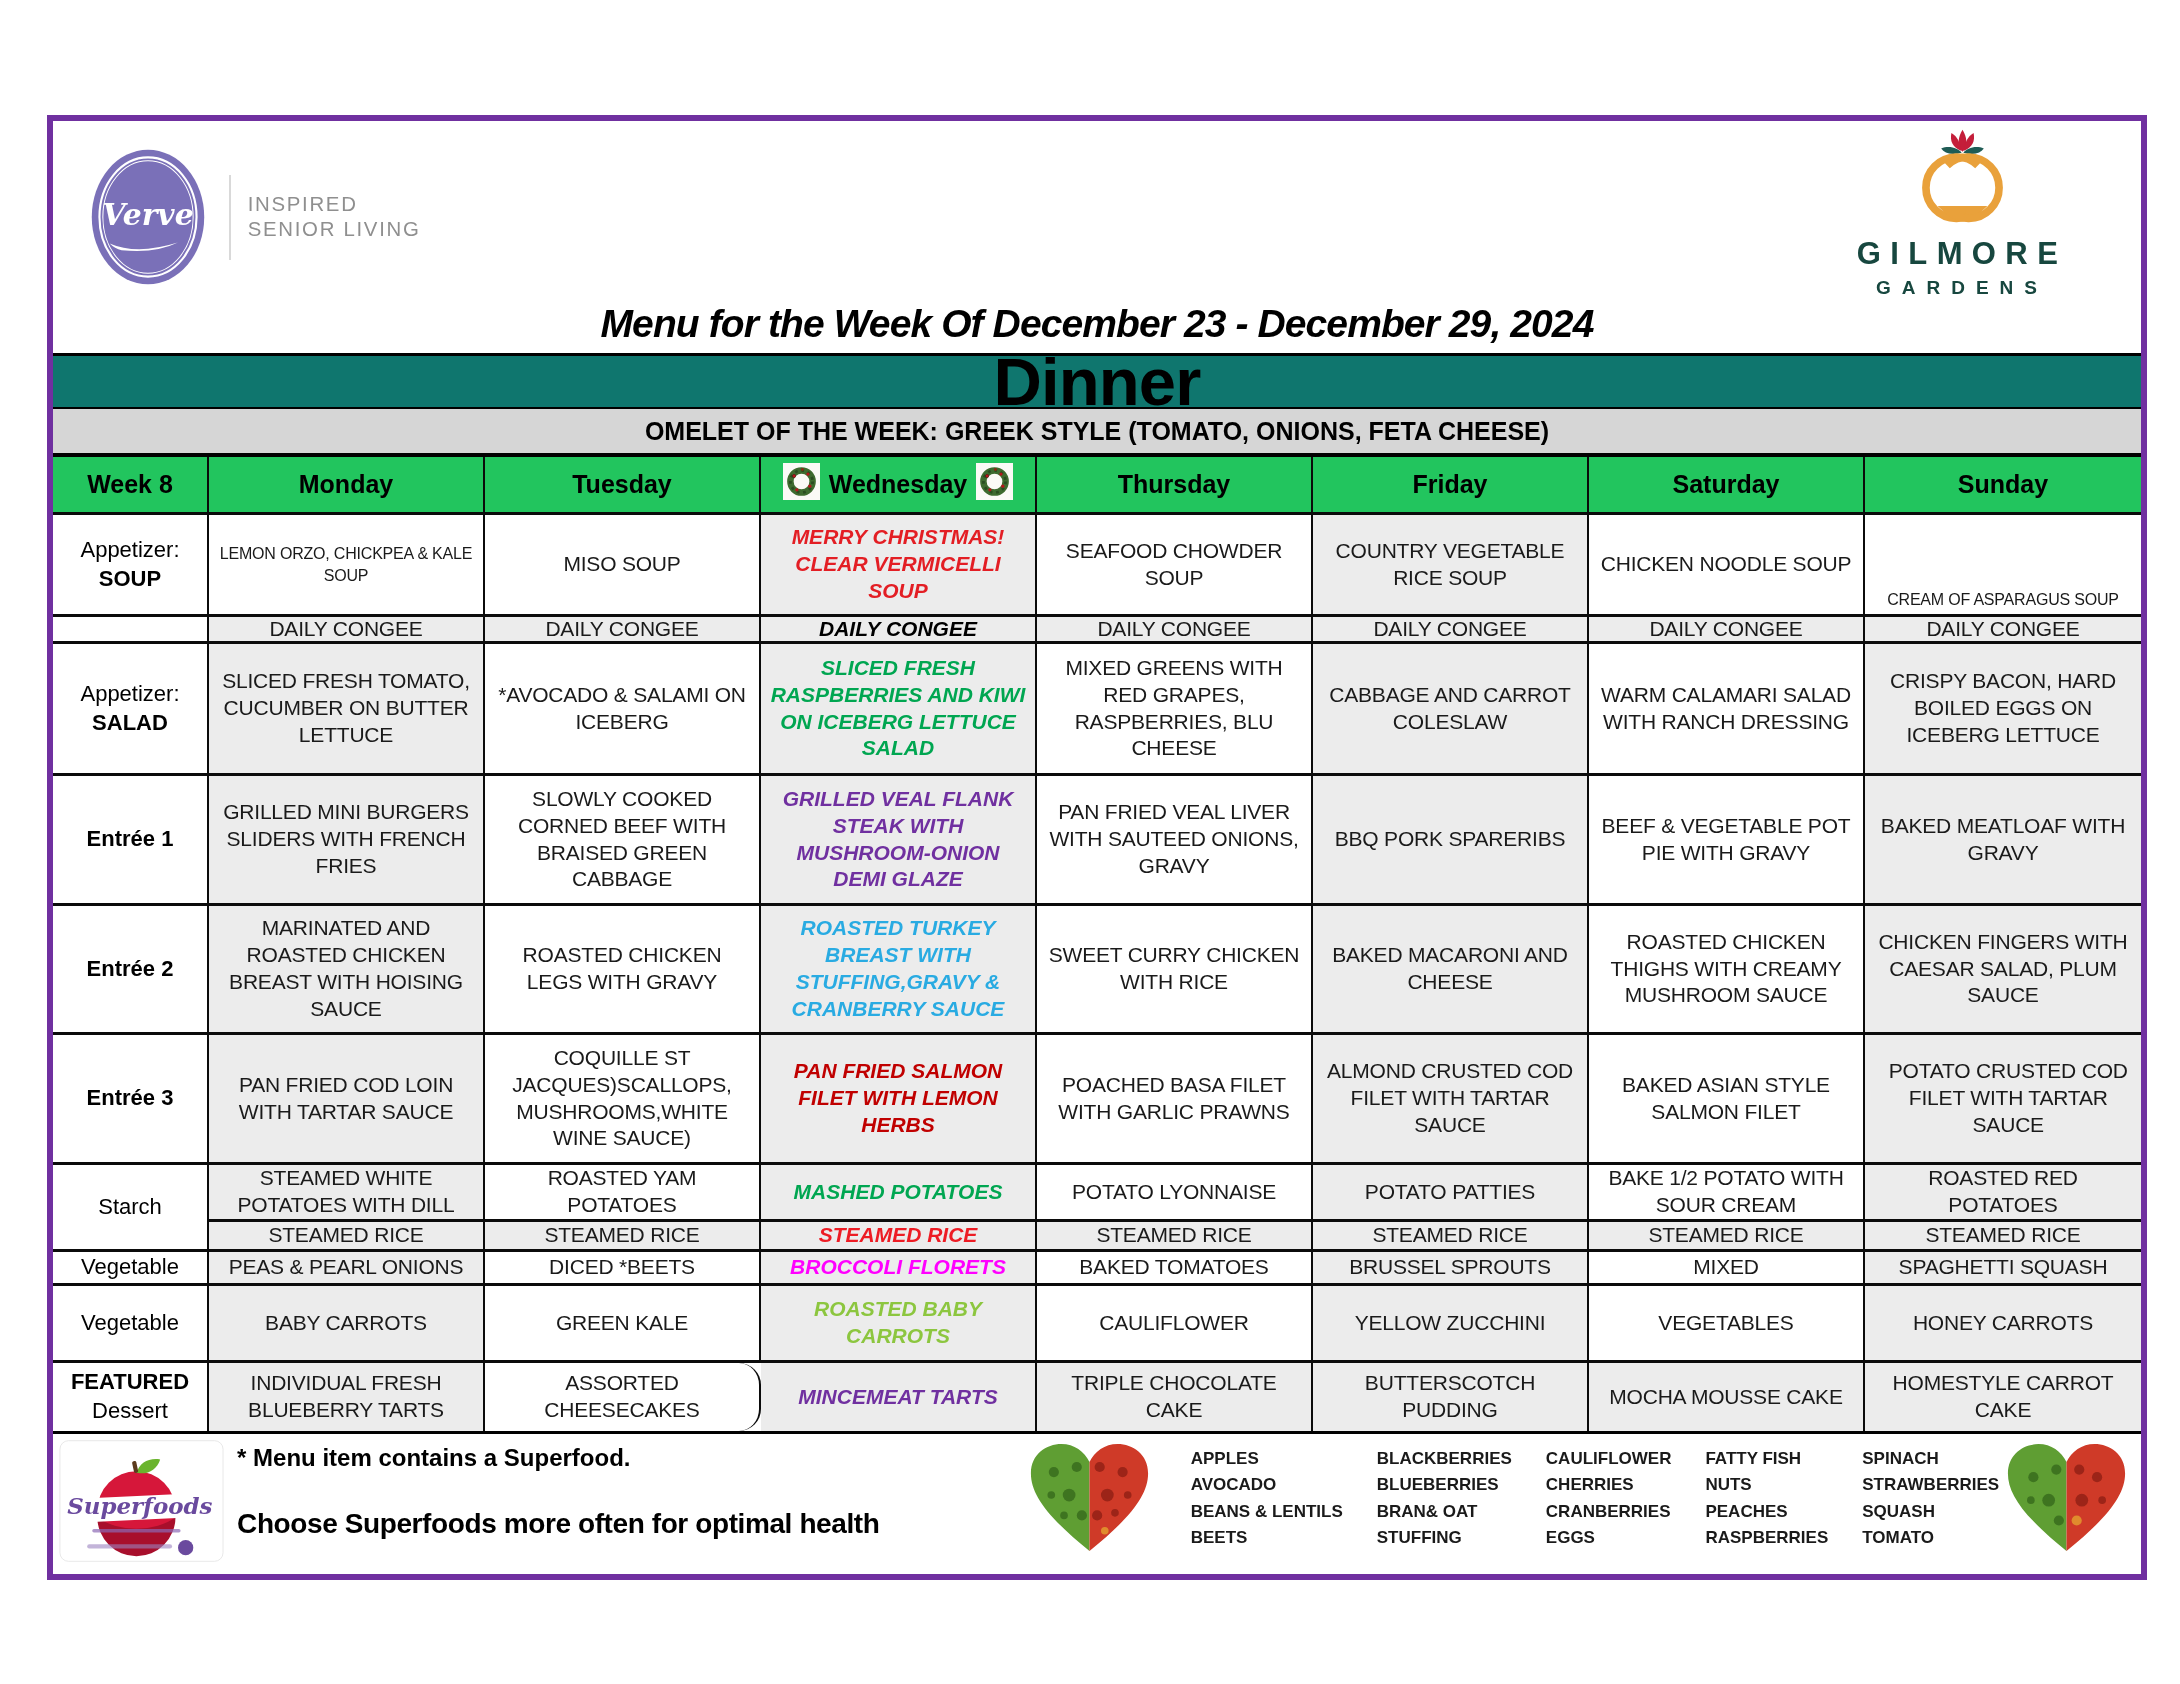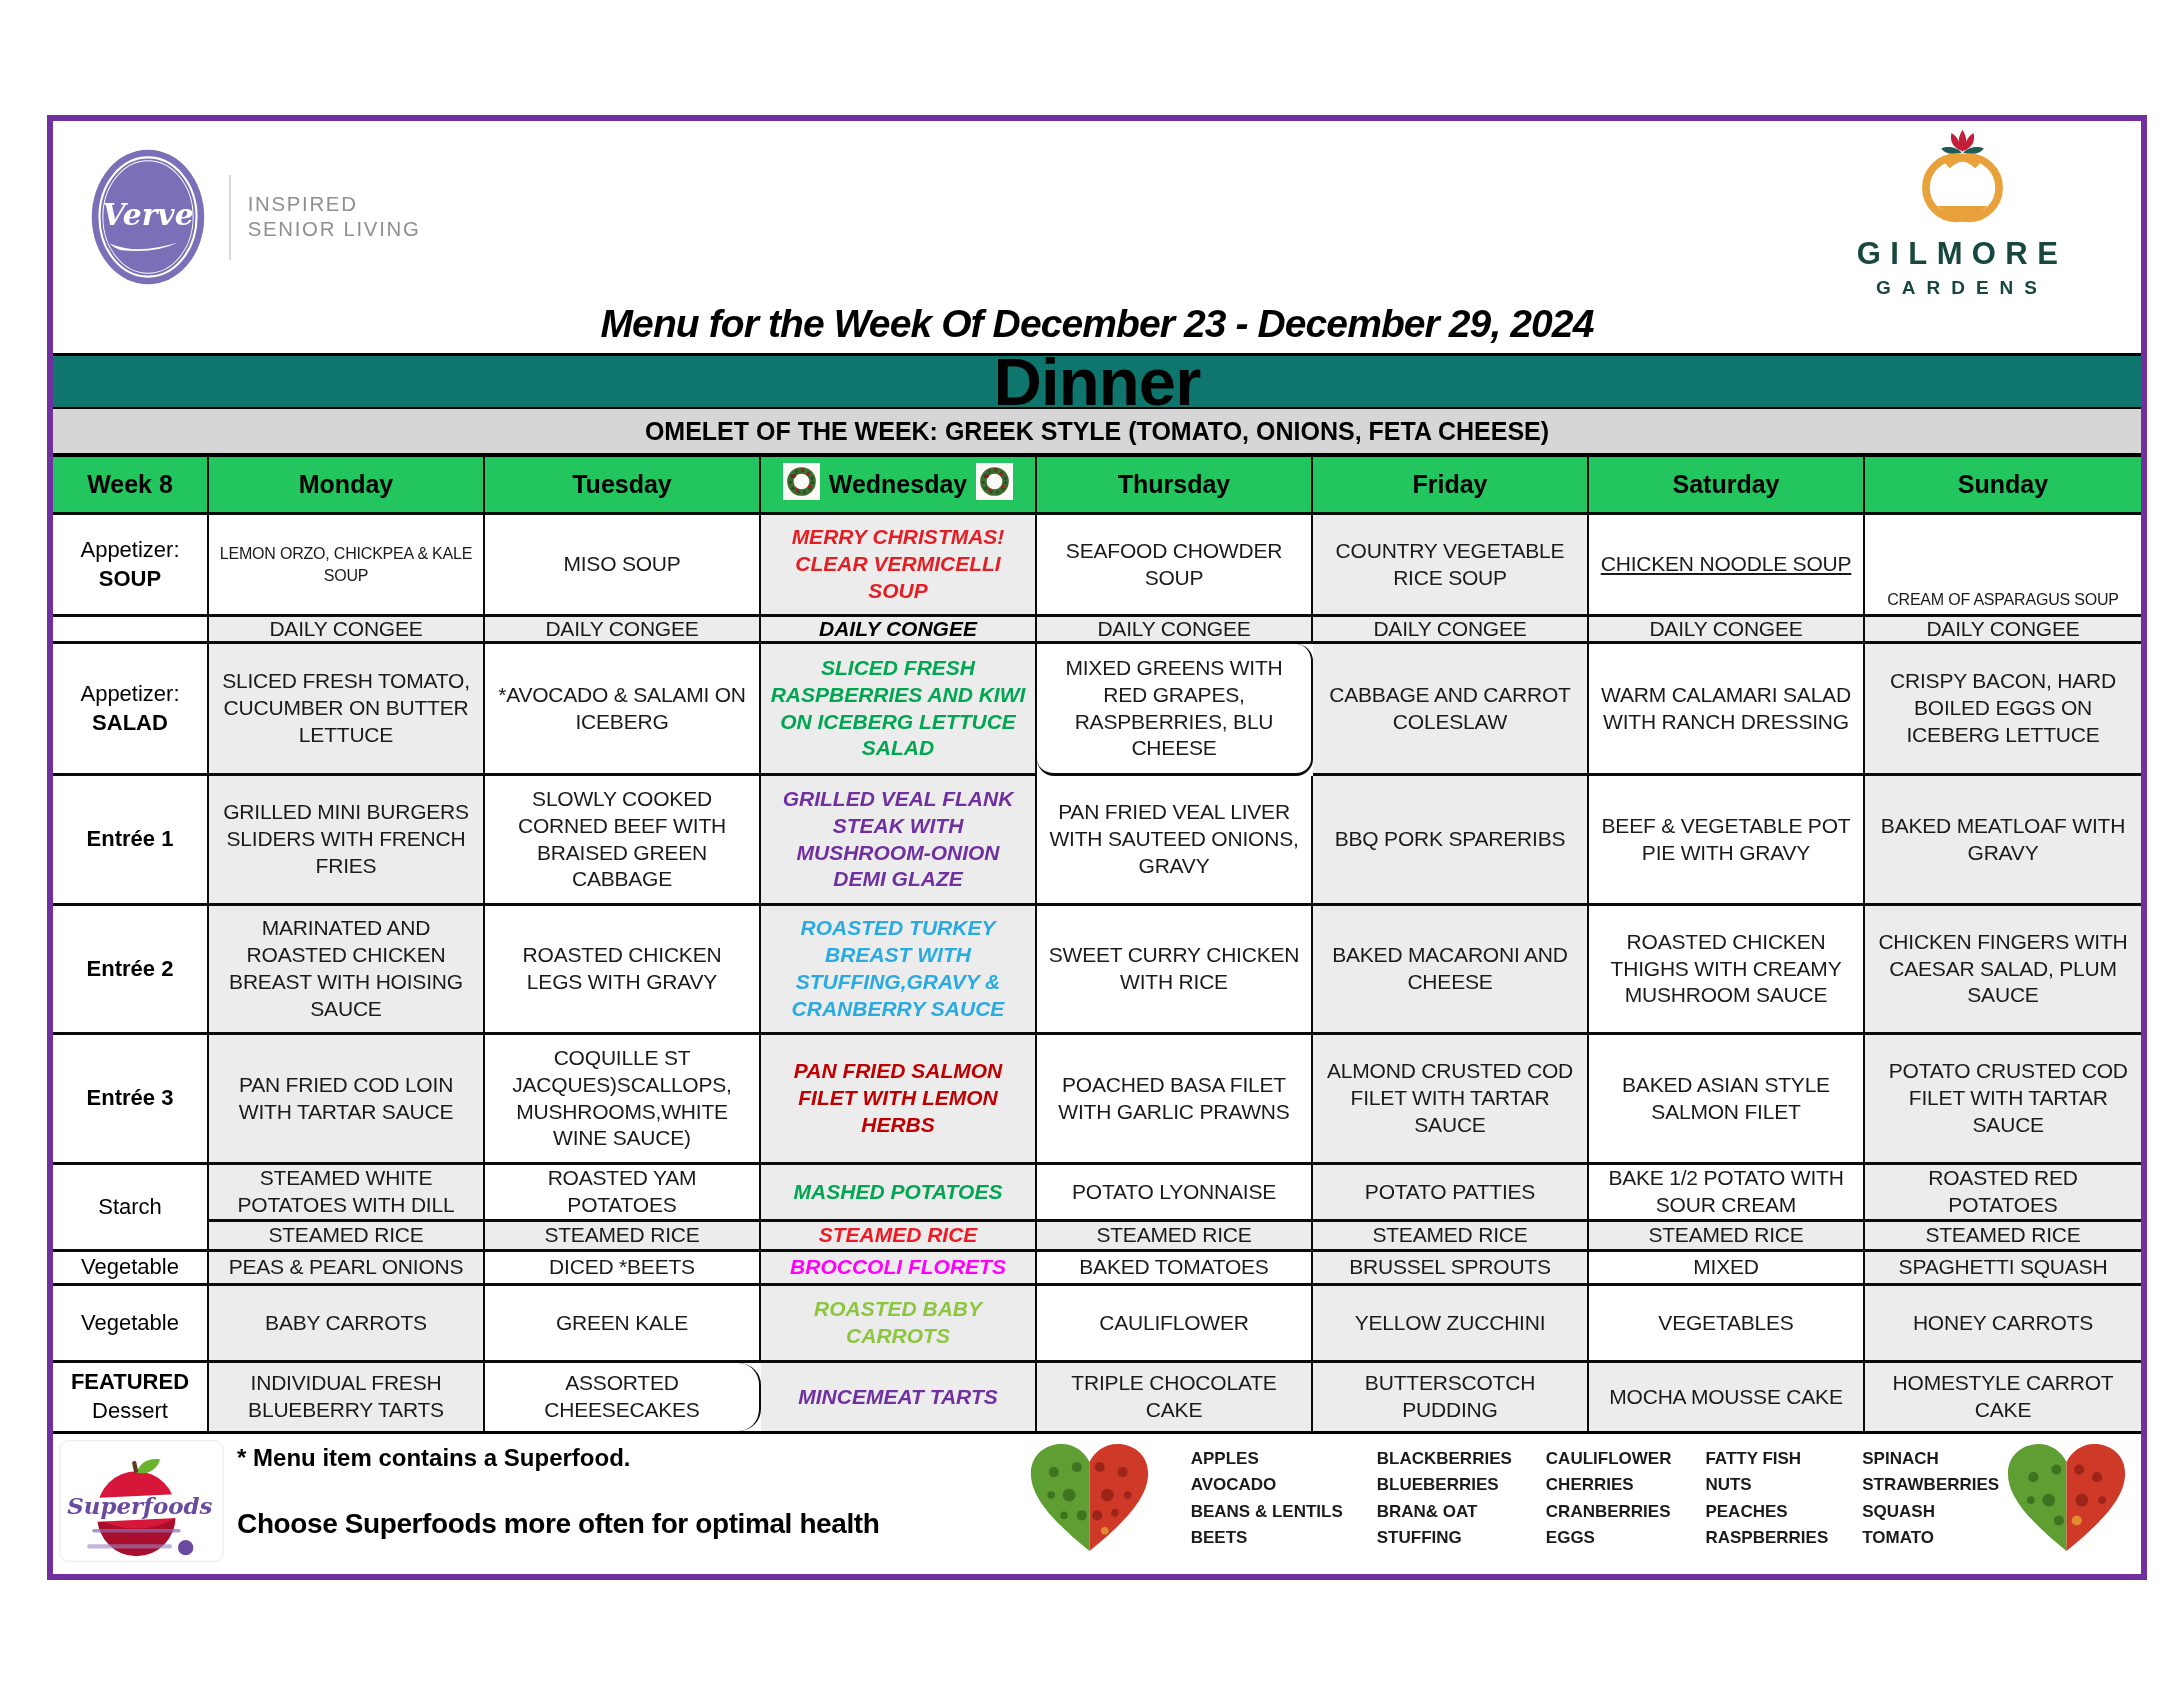--- a/index.html
+++ b/index.html
@@ -185,21 +185,21 @@
       </div>
       <div class="gc cell shaded accent" style="color: rgb(227, 30, 36); grid-area: 2 / 4;">
         <span>MERRY CHRISTMAS! CLEAR VERMICELLI SOUP</span>
       </div>
       <div class="gc cell" style="grid-area: 2 / 5;">
         <span>SEAFOOD CHOWDER SOUP</span>
       </div>
       <div class="gc cell shaded" style="grid-area: 2 / 6;">
         <span>COUNTRY VEGETABLE RICE SOUP</span>
       </div>
-      <div class="gc cell" style="grid-area: 2 / 7; text-decoration: underline;">
+      <div class="gc cell" style="grid-area: 2 / 7;">
         <span>CHICKEN NOODLE SOUP</span>
       </div>
       <div class="gc cell small valign-bottom lastcol" style="grid-area: 2 / 8;">
         <span>CREAM OF ASPARAGUS SOUP</span>
       </div>
       <div class="gc label-cell" style="grid-area: 3 / 1;"></div>
       <div class="gc cell shaded" style="grid-area: 3 / 2;">
         <span>DAILY CONGEE</span>
       </div>
       <div class="gc cell shaded" style="grid-area: 3 / 3;">
@@ -226,21 +226,21 @@
       </div>
       <div class="gc cell shaded" style="grid-area: 4 / 2;">
         <span>SLICED FRESH TOMATO, CUCUMBER ON BUTTER LETTUCE</span>
       </div>
       <div class="gc cell" style="grid-area: 4 / 3;">
         <span>*AVOCADO  &amp; SALAMI ON ICEBERG</span>
       </div>
       <div class="gc cell shaded accent" style="color: rgb(0, 166, 81); grid-area: 4 / 4;">
         <span>SLICED FRESH RASPBERRIES AND KIWI ON ICEBERG LETTUCE SALAD</span>
       </div>
-      <div class="gc cell" style="grid-area: 4 / 5; border-radius: 17px;">
+      <div class="gc cell" style="grid-area: 4 / 5;">
         <span>MIXED GREENS WITH RED GRAPES, RASPBERRIES, BLU CHEESE</span>
       </div>
       <div class="gc cell shaded" style="grid-area: 4 / 6;">
         <span>CABBAGE AND CARROT COLESLAW</span>
       </div>
       <div class="gc cell" style="grid-area: 4 / 7;">
         <span>WARM CALAMARI SALAD WITH RANCH DRESSING</span>
       </div>
       <div class="gc cell shaded lastcol" style="grid-area: 4 / 8;">
         <span>CRISPY BACON, HARD BOILED EGGS ON ICEBERG LETTUCE</span>

